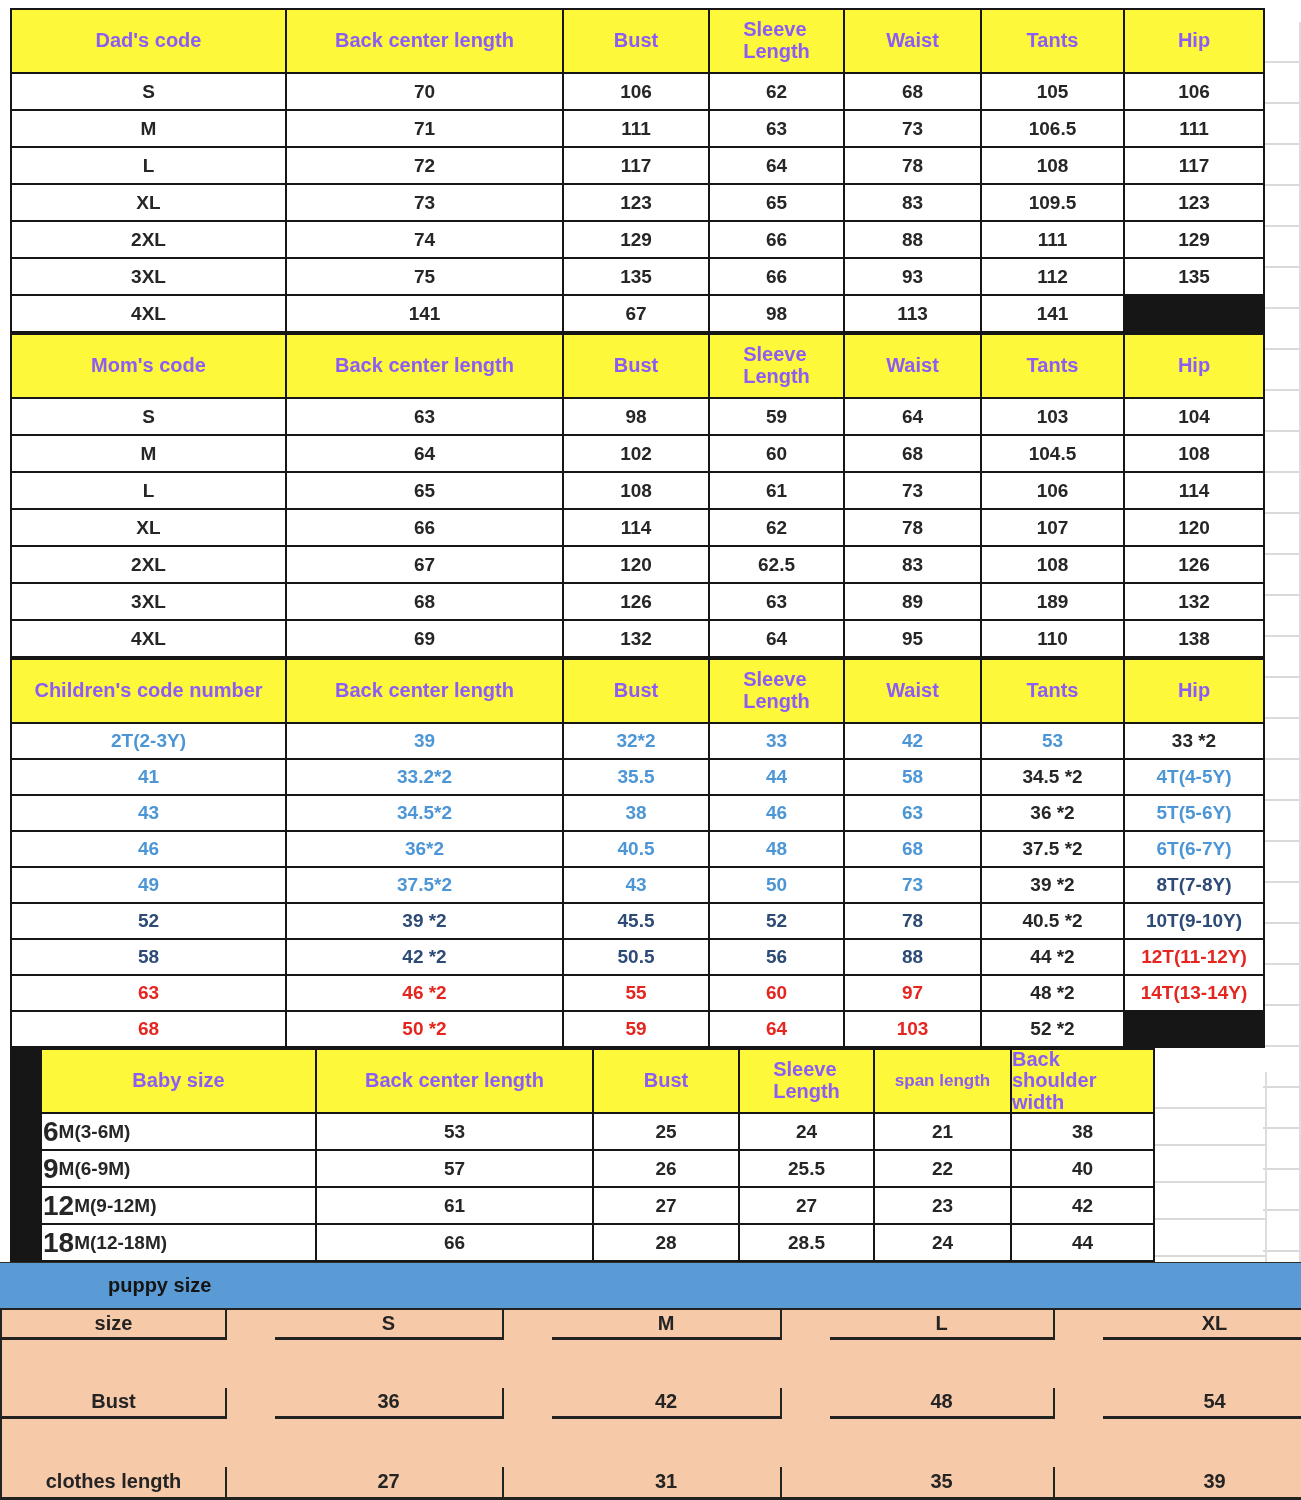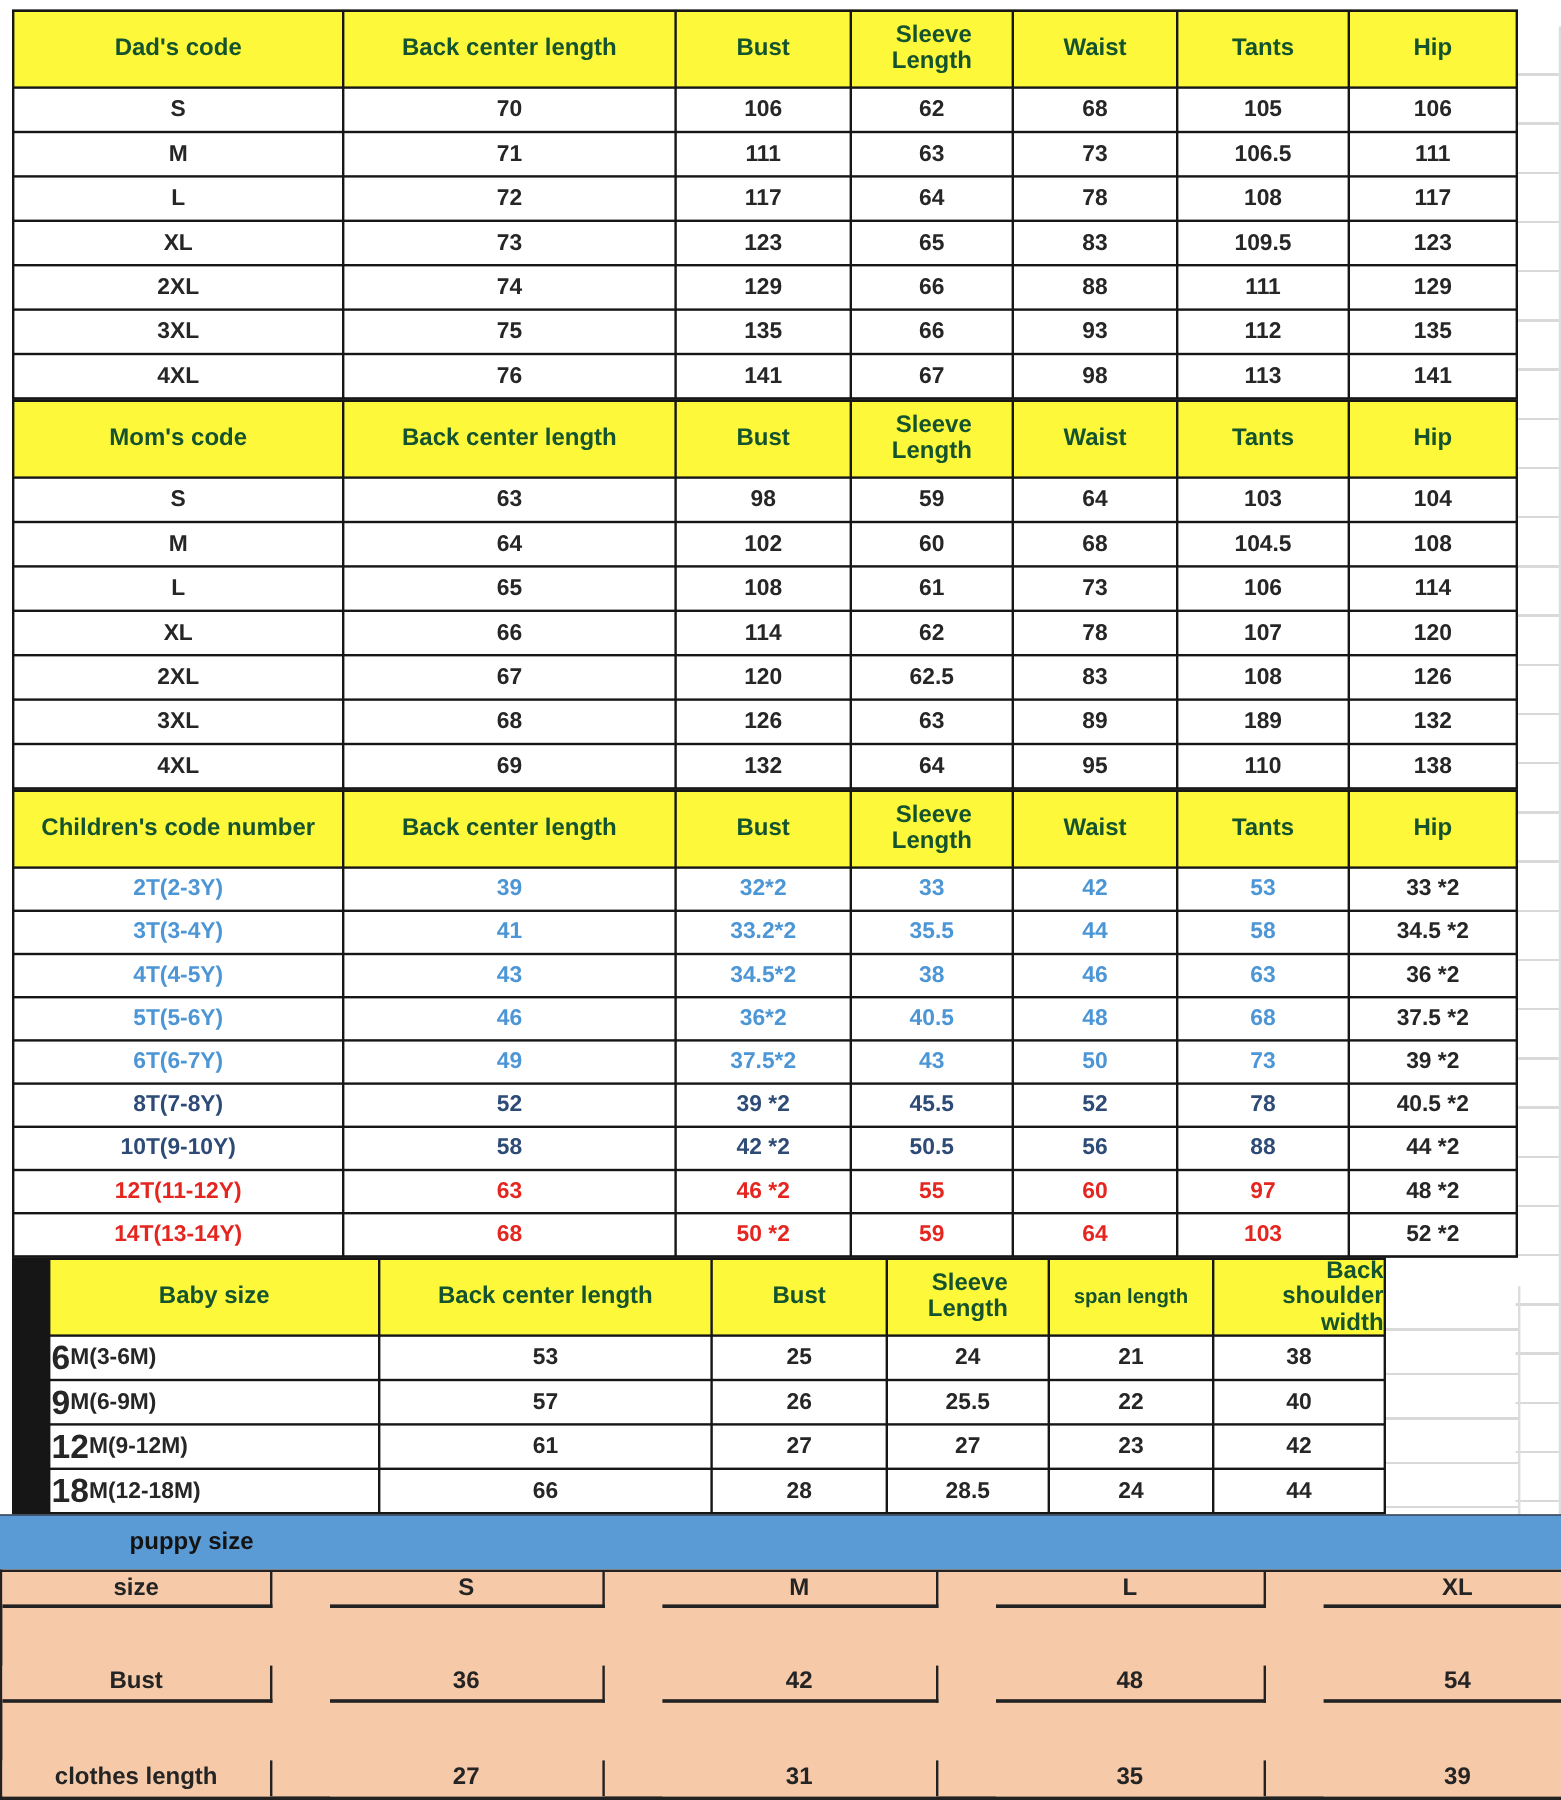--- a/index.html
+++ b/index.html
@@ -26,22 +26,22 @@
   
   .size-table{
     position:absolute;display:grid;gap:2px;
     background:#161616;border:2px solid #161616;
   }
   .size-table > div{
     background:#ffffff;display:flex;align-items:center;justify-content:center;
     overflow:hidden;
   }
   .size-table .th{
-    background:#fdf83a;font-size:20px;text-align:right;
-    white-space:pre-line;line-height:1.08;color:#14532d;
+    background:#fdf83a;font-size:20px;text-align:left;
+    white-space:pre-line;line-height:1.08;color:#8b5cf6;
   }
   .size-table .td{font-size:19px;color:#262626;}
   #dad,#mom{
     left:10px;width:1251px;
     grid-template-columns:273px 275px 144px 133px 135px 141px 138px;
     grid-template-rows:62px repeat(7,35px);
   }
   #dad{top:8px;}
   #mom{top:333px;}
   #children{
@@ -143,21 +143,20 @@
       <div class="td">111</div>
       <div class="td">129</div>
       <div class="td">3XL</div>
       <div class="td">75</div>
       <div class="td">135</div>
       <div class="td">66</div>
       <div class="td">93</div>
       <div class="td">112</div>
       <div class="td">135</div>
       <div class="td">4XL</div>
-      <div class="td">76</div>
       <div class="td">141</div>
       <div class="td">67</div>
       <div class="td">98</div>
       <div class="td">113</div>
       <div class="td">141</div>
     </div>
 
   <div id="mom" class="size-table">
       <div class="th">Mom's code</div>
       <div class="th">Back center length</div>
@@ -227,21 +226,20 @@
       <div class="th">Waist</div>
       <div class="th">Tants</div>
       <div class="th">Hip</div>
       <div class="td c-blue">2T(2-3Y)</div>
       <div class="td c-blue">39</div>
       <div class="td c-blue">32*2</div>
       <div class="td c-blue">33</div>
       <div class="td c-blue">42</div>
       <div class="td c-blue">53</div>
       <div class="td c-black">33 *2</div>
-      <div class="td c-blue">3T(3-4Y)</div>
       <div class="td c-blue">41</div>
       <div class="td c-blue">33.2*2</div>
       <div class="td c-blue">35.5</div>
       <div class="td c-blue">44</div>
       <div class="td c-blue">58</div>
       <div class="td c-black">34.5 *2</div>
       <div class="td c-blue">4T(4-5Y)</div>
       <div class="td c-blue">43</div>
       <div class="td c-blue">34.5*2</div>
       <div class="td c-blue">38</div>

